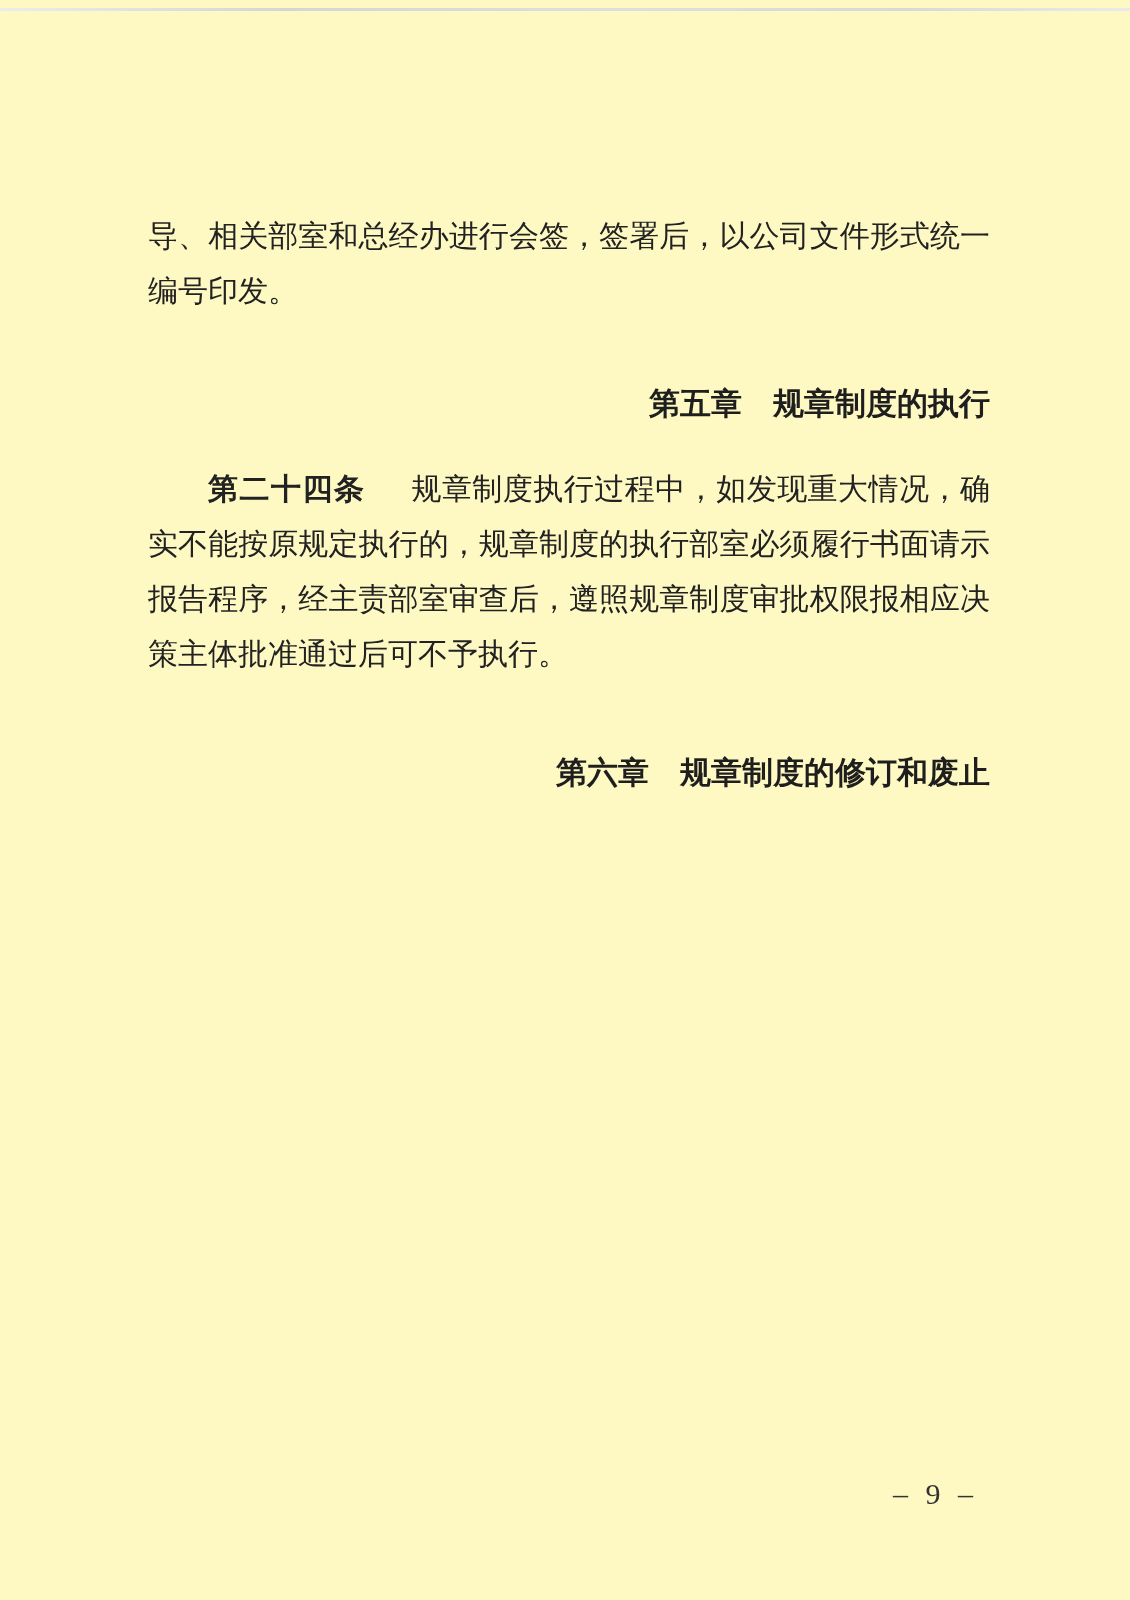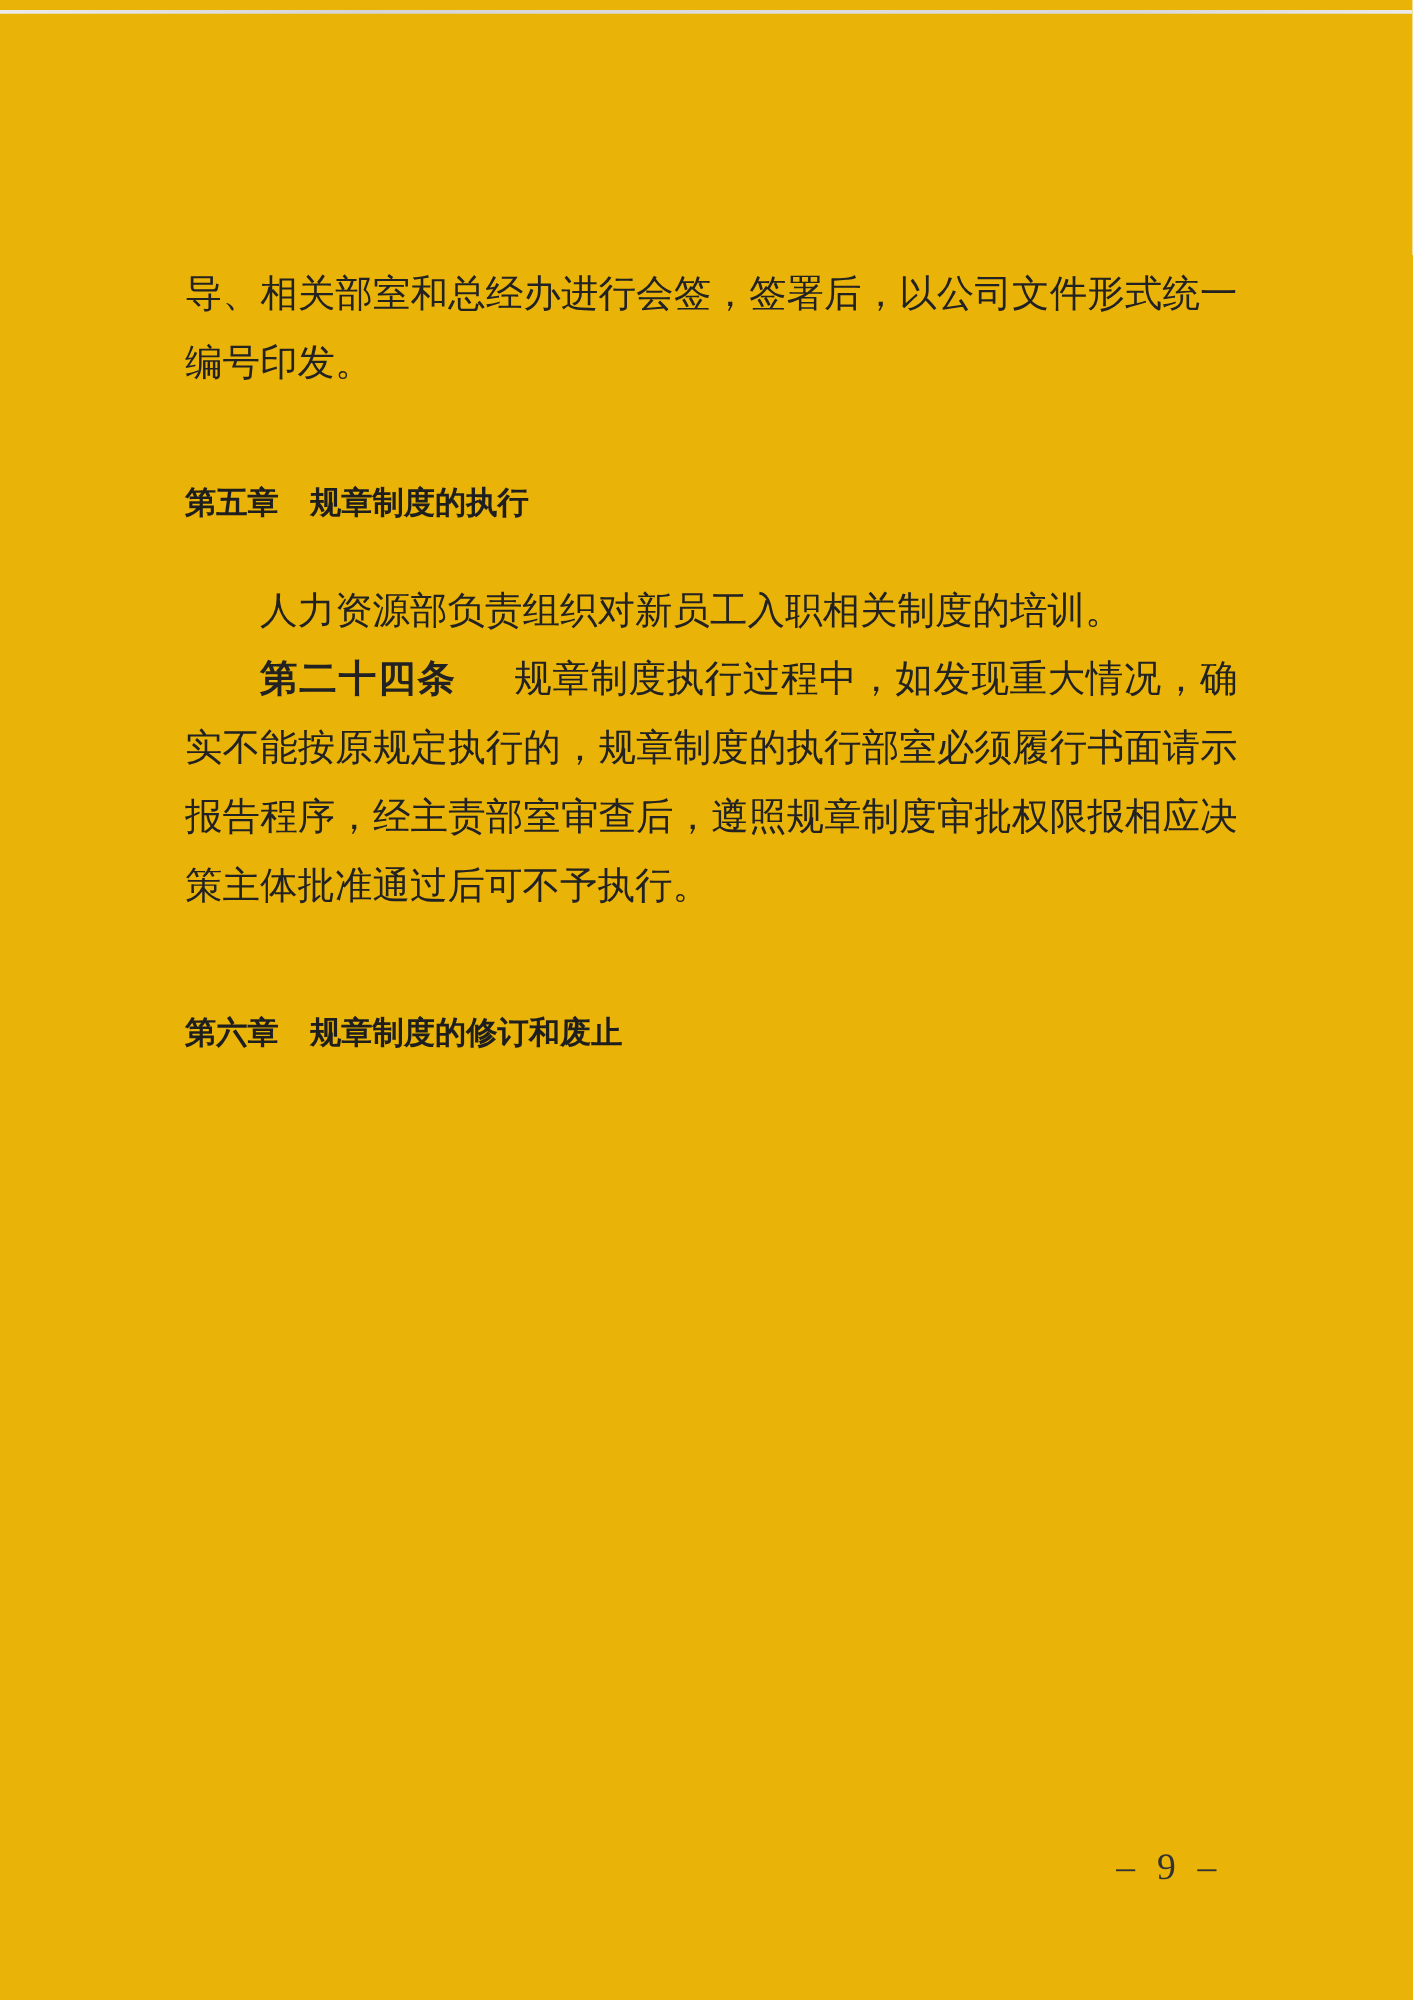--- a/index.html
+++ b/index.html
@@ -4,21 +4,21 @@
 <style>
   html, body {
     margin: 0;
     padding: 0;
     background: #ffffff;
   }
   .page {
     position: relative;
     width: 1130px;
     height: 1600px;
-    background: #eab308;
+    background: #fef9c3;
     overflow: hidden;
     font-family: "Liberation Serif", "DejaVu Serif", serif;
     color: #222222;
   }
   .scan-line {
     position: absolute;
     top: 8px;
     left: 0;
     width: 100%;
     height: 3px;
@@ -42,26 +42,26 @@
     text-indent: 0;
   }
   .artnum {
     font-family: "Liberation Sans", "DejaVu Sans", sans-serif;
     font-weight: 700;
     letter-spacing: 1px;
     margin-right: 46px;
   }
   .chapter {
     margin: 58px 0 30px 0;
-    font-size: 25px;
+    font-size: 31px;
     line-height: 55px;
     font-weight: 700;
-    text-align: left;
+    text-align: right;
     text-indent: 0;
-    font-family: Liberation Mono, monospace;
+    font-family: Liberation Serif, serif;
     color: #1e1e1e;
   }
   .chapter.chapter6 {
     margin-top: 64px;
     margin-bottom: 0;
   }
   .page-number {
     position: absolute;
     top: 1477px;
     left: 893px;
@@ -79,23 +79,20 @@
 
   <div class="scan-line"></div>
 
   <main class="content">
 
     <p class="para no-indent">导、相关部室和总经办进行会签，签署后，以公司文件形式统一编号印发。</p>
 
     <h2 class="chapter">第五章　规章制度的执行</h2>
 
 
-    <p class="para">
-      <span>人力资源部负责组织对新员工入职相关制度的培训。</span>
-    </p>
 
 
 
     <p class="para">
       <strong class="artnum">第二十四条</strong><span>规章制度执行过程中，如发现重大情况，确实不能按原规定执行的，规章制度的执行部室必须履行书面请示报告程序，经主责部室审查后，遵照规章制度审批权限报相应决策主体批准通过后可不予执行。</span>
     </p>
 
     <h2 class="chapter chapter6">第六章　规章制度的修订和废止</h2>
 
   </main>

